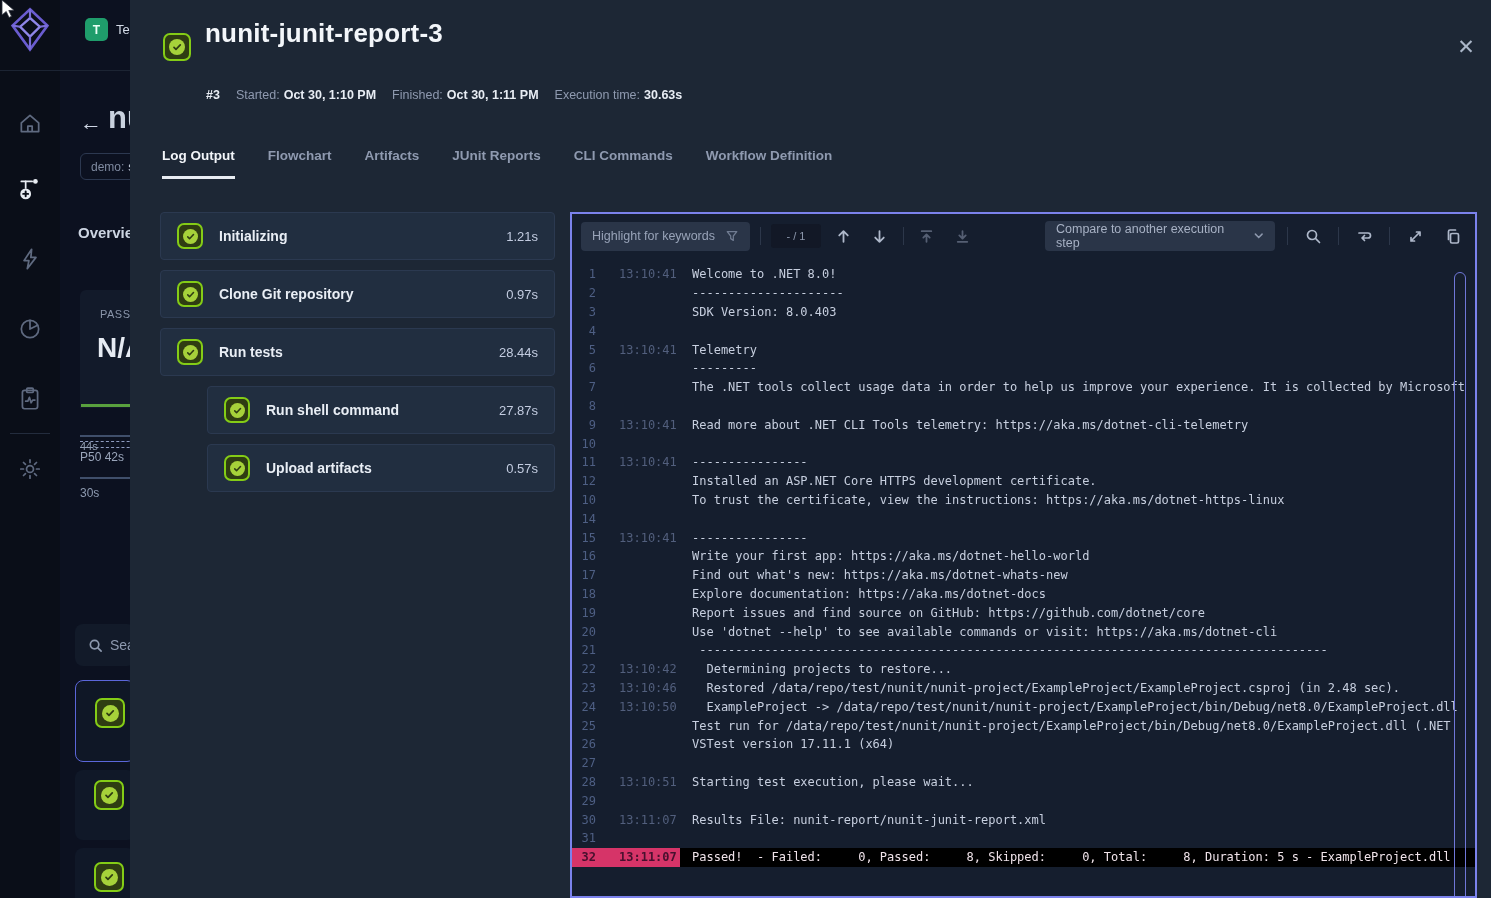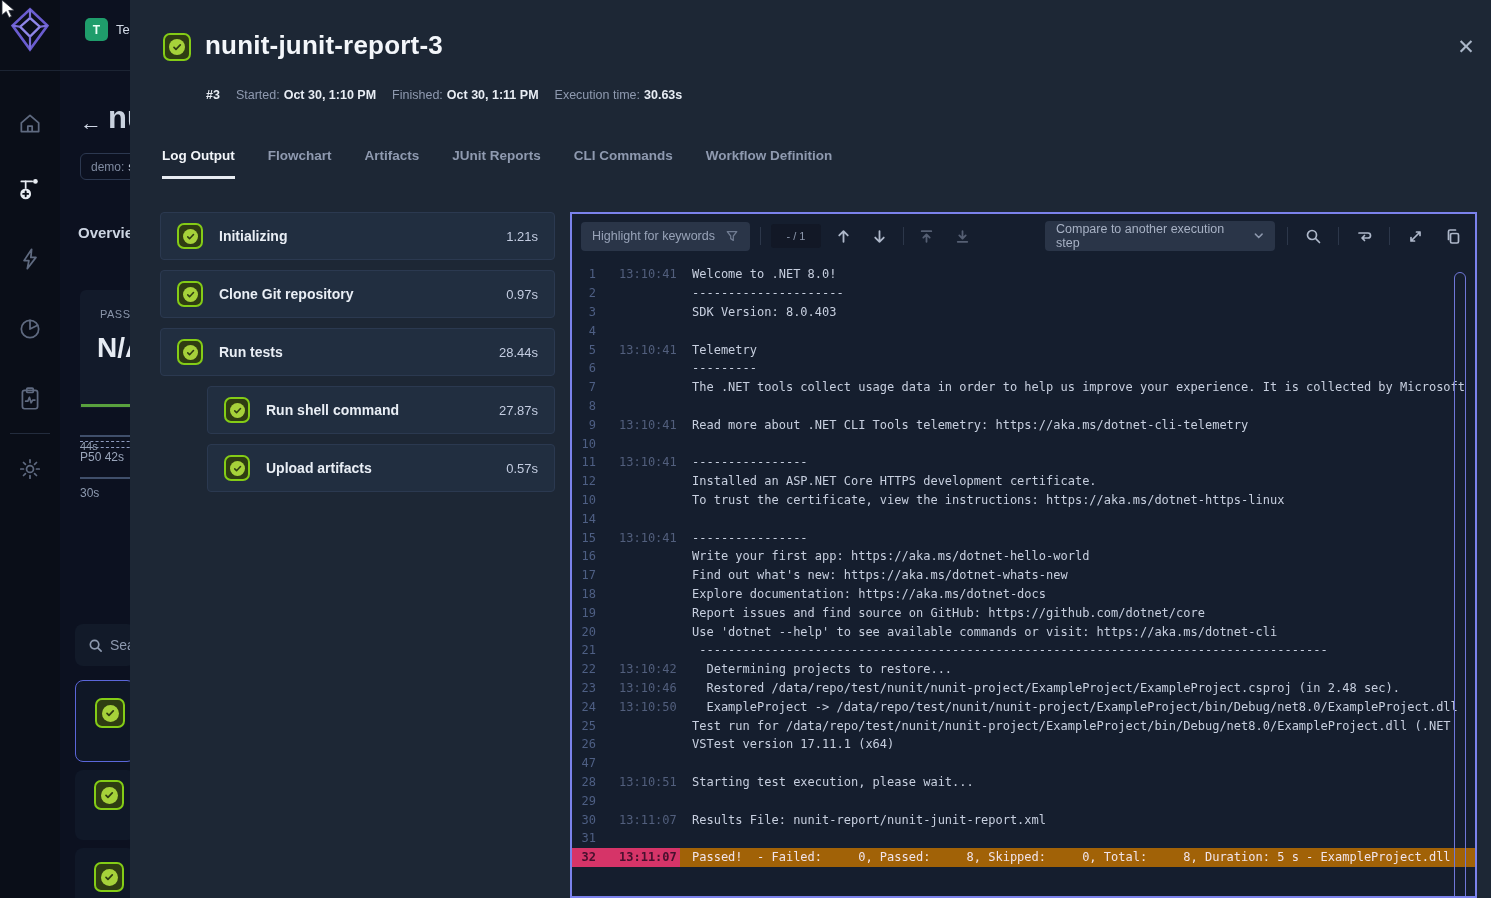--- a/index.html
+++ b/index.html
@@ -48,21 +48,21 @@
          display:flex; align-items:center; justify-content:center; flex:none; }
   .chk .circ { border-radius:50%; background:#a6d23a; display:flex; align-items:center; justify-content:center; }
   .chk svg { stroke:#2f3d12; fill:none; stroke-width:2; stroke-linecap:round; stroke-linejoin:round; }
   .chk26 { width:26px; height:26px; } .chk26 .circ { width:15px; height:15px; } .chk26 svg { width:11px; height:11px; }
   .chk28 { width:28px; height:28px; } .chk28 .circ { width:16px; height:16px; } .chk28 svg { width:12px; height:12px; }
   .chk30 { width:30px; height:30px; } .chk30 .circ { width:17px; height:17px; } .chk30 svg { width:12px; height:12px; }
 
   
   .modal { position:absolute; left:130px; top:0; width:1361px; height:898px; background:#1d2735; }
   .m-status { position:absolute; left:33px; top:33px; }
-  .m-title { position:absolute; left:75px; top:30px; font-size:26px; font-weight:700; color:#f3f6fa; letter-spacing:.2px; }
+  .m-title { position:absolute; left:75px; top:18px; font-size:26px; font-weight:700; color:#f3f6fa; letter-spacing:.2px; }
   .m-close { position:absolute; left:1322px; top:33px; width:28px; height:28px; font-size:21px; color:#aab6c8;
              display:flex; align-items:center; justify-content:center; cursor:pointer; }
   .m-meta { position:absolute; left:76px; top:88px; display:flex; align-items:center; font-size:12.5px; color:#8f9ab0; }
   .m-meta b { color:#e8edf4; font-weight:700; }
   .m-meta .grp { margin-right:16px; } .m-meta .lbl { margin-right:4px; }
   .m-tabs { position:absolute; left:32px; top:148px; display:flex; gap:33px; }
   .m-tab { font-size:13.5px; font-weight:600; color:#8f9ab0; padding-bottom:13px; border-bottom:3px solid transparent; cursor:pointer; }
   .m-tab.active { color:#f2f5f9; border-bottom-color:#e8ecf2; }
 
   
@@ -87,21 +87,21 @@
   .tico.dim { color:#555f73; }
   .tb-right { margin-left:auto; display:flex; align-items:center; gap:12px; }
   .compare { width:230px; height:30px; justify-content:space-between; font-size:12.5px; color:#a7b1c4; }
 
   .log-body { padding-top:7px; font-family:"DejaVu Sans Mono", monospace; font-size:12px; }
   .lrow { display:flex; height:18.8px; align-items:center; }
   .lgut { width:108px; flex:none; display:flex; height:100%; align-items:center; }
   .lnum { width:24px; text-align:right; color:#4e5f84; flex:none; }
   .ltime { margin-left:23px; width:61px; color:#525f7d; flex:none; }
   .lmsg { margin-left:12px; white-space:pre; overflow:hidden; color:#c7cfdf; flex:1; }
-  .lrow.hl { background:#a16207; }
+  .lrow.hl { background:#000000; }
   .lrow.hl .lgut { background:#d63468; }
   .lrow.hl .lnum, .lrow.hl .ltime { color:#47102e; font-weight:700; }
   .lrow.hl .lmsg { color:#f0e3ea; }
   .scroll-thumb { position:absolute; left:882px; top:58px; width:12px; height:700px;
                   border:1.5px solid #6f77d8; border-radius:6px; cursor:pointer; }
 
   .cursor { position:absolute; left:0px; top:0px; width:16px; height:20px; z-index:50; }
 </style>
 </head>
 <body>
@@ -550,21 +550,21 @@
         </div>
         <div class="lrow">
           <div class="lgut">
             <span class="lnum">26</span>
             <span class="ltime"></span>
           </div>
           <span class="lmsg">VSTest version 17.11.1 (x64)</span>
         </div>
         <div class="lrow">
           <div class="lgut">
-            <span class="lnum">47</span>
+            <span class="lnum">27</span>
             <span class="ltime"></span>
           </div>
           <span class="lmsg"></span>
         </div>
         <div class="lrow">
           <div class="lgut">
             <span class="lnum">28</span>
             <span class="ltime">13:10:51</span>
           </div>
           <span class="lmsg">Starting test execution, please wait...</span>

